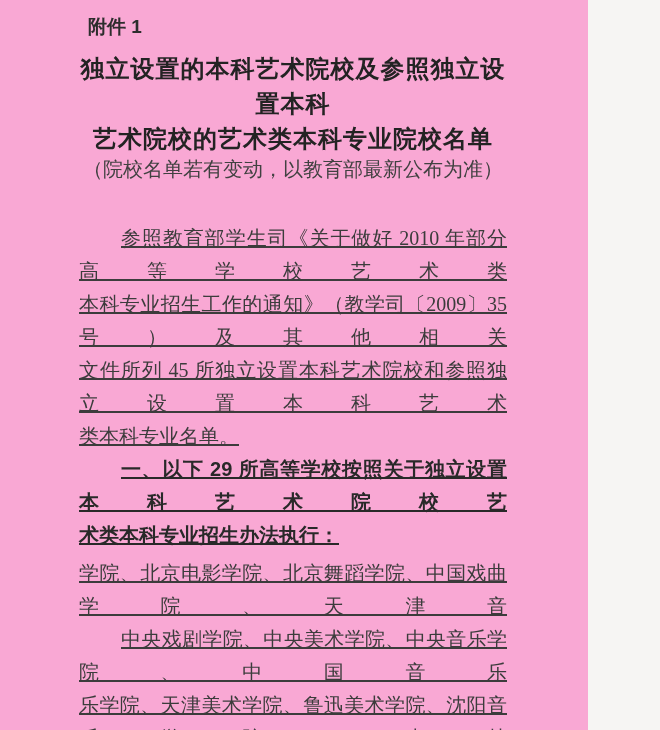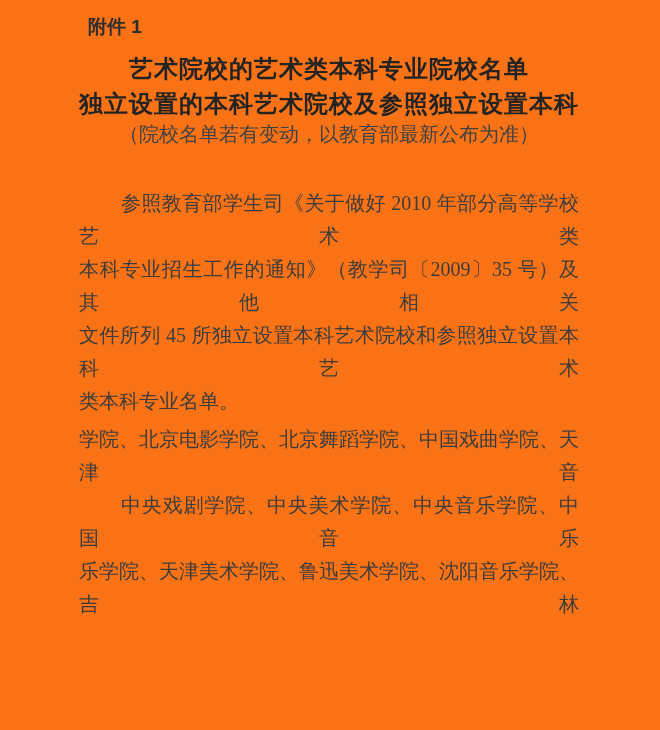--- a/index.html
+++ b/index.html
@@ -2,24 +2,24 @@
 <html><head>
 <meta charset="utf-8">
 <style>
   html, body {
     margin: 0;
     padding: 0;
     background: #f6f5f3;
   }
   .page {
     position: relative;
-    width: 660px;
+    width: 588px;
     height: 730px;
     margin: 0;
-    background: #f97316;
+    background: #f9a8d4;
     box-sizing: border-box;
     padding: 14px 81px 8px 79px;
     overflow: hidden;
     color: #3a3a3a;
     font-family: "Liberation Serif", serif;
   }
   .attachment {
     font-family: "Liberation Sans", sans-serif;
     font-weight: 700;
     font-size: 19px;
@@ -47,20 +47,21 @@
     color: #414141;
   }
   .para {
     font-size: 20px;
     line-height: 33px;
     color: #3c3c3c;
   }
   .para .line {
     text-align: left;
     white-space: normal;
+    text-decoration: underline;
   }
   .para .line.fill {
     text-align: justify;
     text-align-last: justify;
   }
   .para .line.first {
     text-indent: 42px;
   }
   .intro-para {
     margin-top: 42px;
@@ -75,33 +76,37 @@
   }
 </style>
 </head>
 <body>
 
 <div class="page">
 
   <div class="attachment">附件 1</div>
 
   <div class="title-block">
+    <div class="title-line">独立设置的本科艺术院校及参照独立设置本科</div>
     <div class="title-line">艺术院校的艺术类本科专业院校名单</div>
-    <div class="title-line">独立设置的本科艺术院校及参照独立设置本科</div>
   </div>
 
   <div class="subtitle">（院校名单若有变动，以教育部最新公布为准）</div>
 
   <div class="para intro-para">
       <div class="line first fill">参照教育部学生司《关于做好 2010 年部分高等学校艺术类</div>
       <div class="line fill">本科专业招生工作的通知》（教学司〔2009〕35 号）及其他相关</div>
       <div class="line fill">文件所列 45 所独立设置本科艺术院校和参照独立设置本科艺术</div>
       <div class="line">类本科专业名单。</div>
     </div>
 
+  <div class="para section-heading">
+      <div class="line first fill">一、以下 29 所高等学校按照关于独立设置本科艺术院校艺</div>
+      <div class="line">术类本科专业招生办法执行：</div>
+    </div>
 
   <div class="para school-list-para">
       <div class="line fill">学院、北京电影学院、北京舞蹈学院、中国戏曲学院、天津音</div>
       <div class="line first fill">中央戏剧学院、中央美术学院、中央音乐学院、中国音乐</div>
       <div class="line fill">乐学院、天津美术学院、鲁迅美术学院、沈阳音乐学院、吉林</div>
     </div>
 
 </div>
 
 </body></html>

